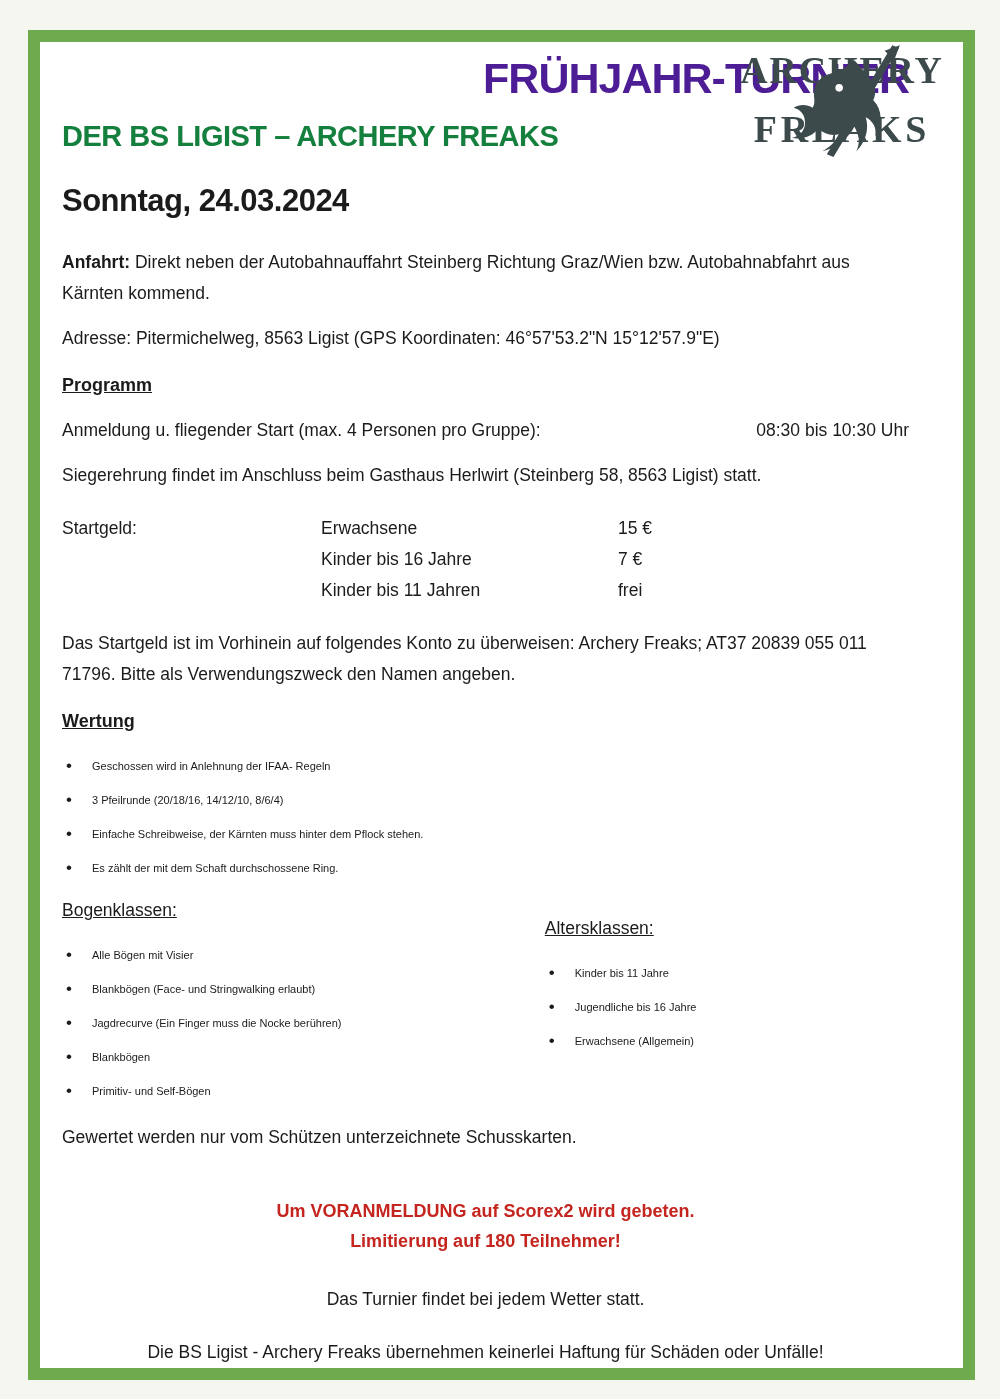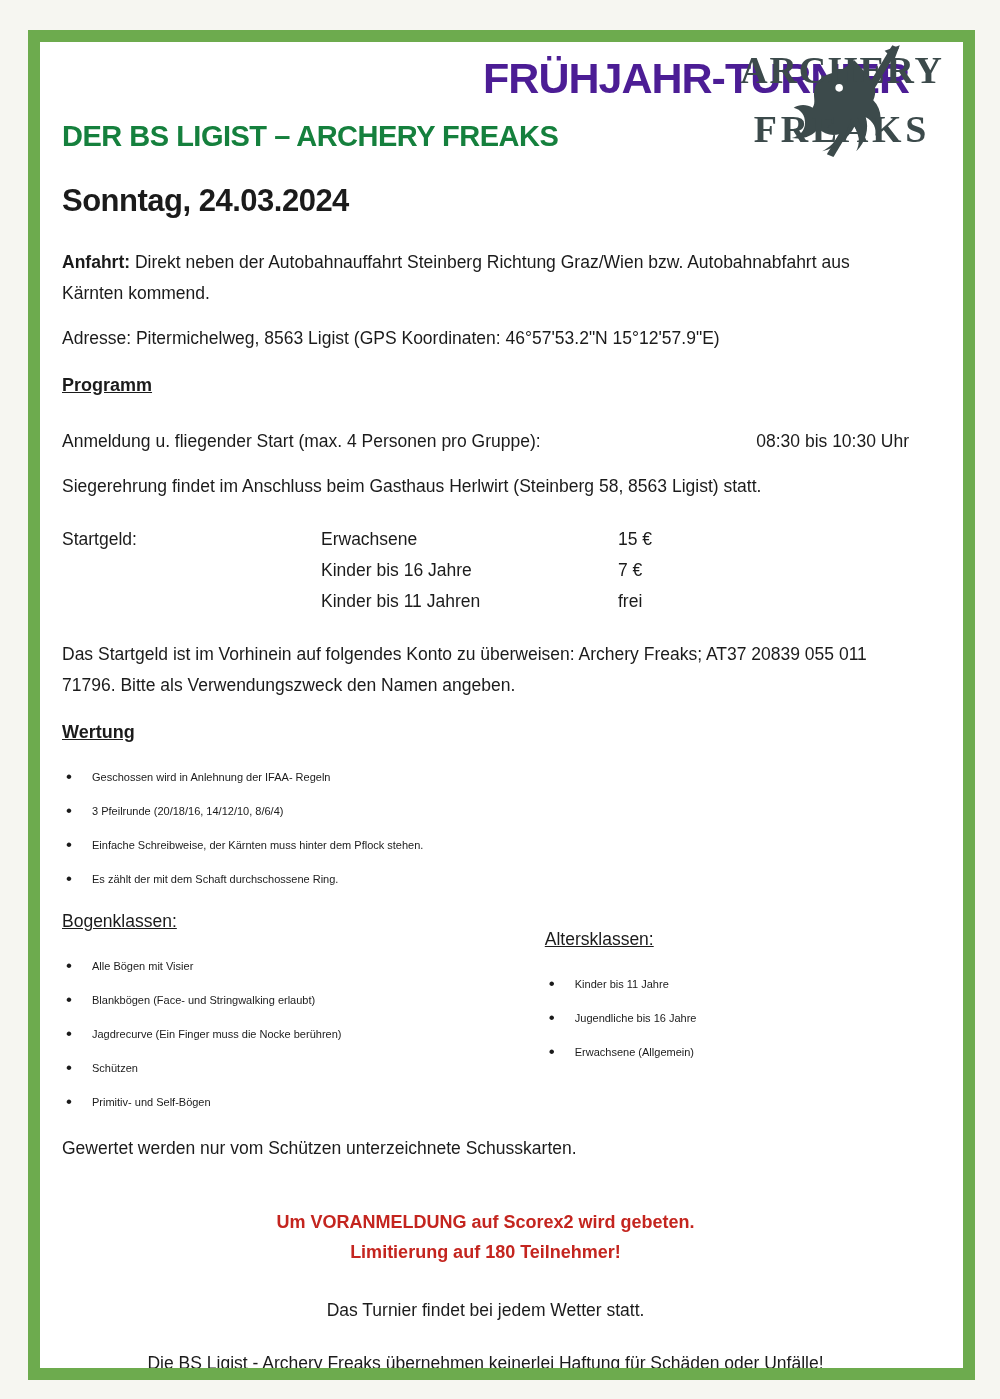--- a/index.html
+++ b/index.html
@@ -57,21 +57,21 @@
     font-weight: bold;
     text-decoration: underline;
     margin-top: 16px;
     line-height: 31px;
   }
   .sub-heading {
     font-size: 17.5px;
     text-decoration: underline;
     line-height: 31px;
   }
-  .row { display: flex; justify-content: space-between; margin-top: 25px; }
+  .row { display: flex; justify-content: space-between; margin-top: 14px; }
   .tbl { margin-top: 22px; }
   .tbl-row { display: flex; gap: 37px; }
   .tbl-row .c1 { width: 222px; }
   .tbl-row .c2 { width: 260px; }
   .tbl-row .c3 { flex: 1; }
   ul.bullets {
     list-style: none;
     margin-top: 12px;
   }
   ul.bullets li {
@@ -186,21 +186,21 @@
       <li>Es zählt der mit dem Schaft durchschossene Ring.</li>
     </ul>
 
     <div class="columns">
       <div class="col-left">
         <div class="sub-heading">Bogenklassen:</div>
         <ul class="bullets">
           <li>Alle Bögen mit Visier</li>
           <li>Blankbögen (Face- und Stringwalking erlaubt)</li>
           <li>Jagdrecurve (Ein Finger muss die Nocke berühren)</li>
-          <li>Schützen</li>
+          <li>Blankbögen</li>
           <li>Primitiv- und Self-Bögen</li>
         </ul>
       </div>
       <div class="col-right">
         <div class="sub-heading">Altersklassen:</div>
         <ul class="bullets">
           <li>Kinder bis 11 Jahre</li>
           <li>Jugendliche bis 16 Jahre</li>
           <li>Erwachsene (Allgemein)</li>
         </ul>

